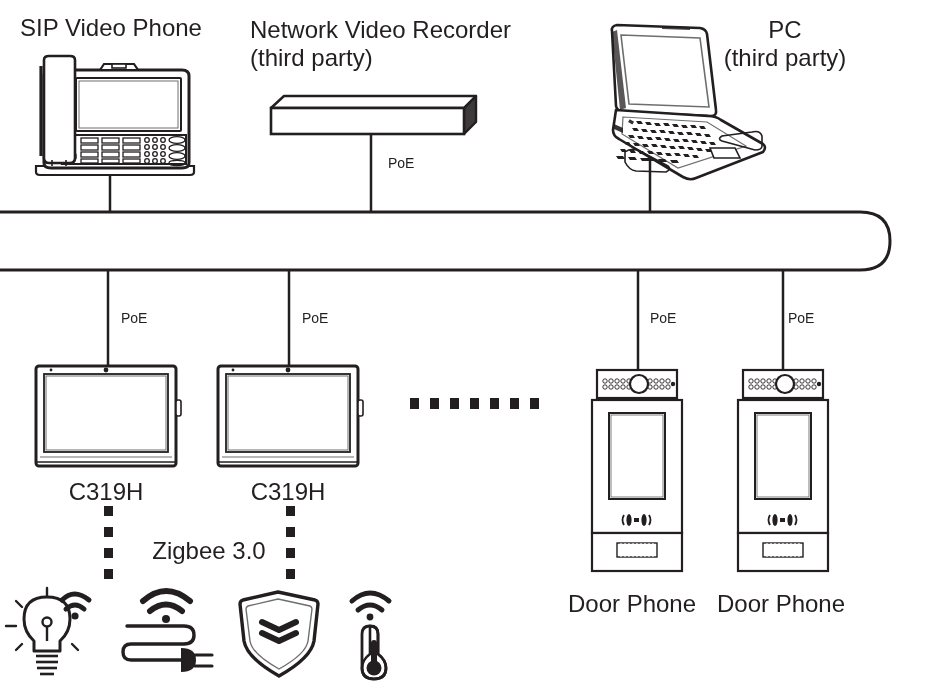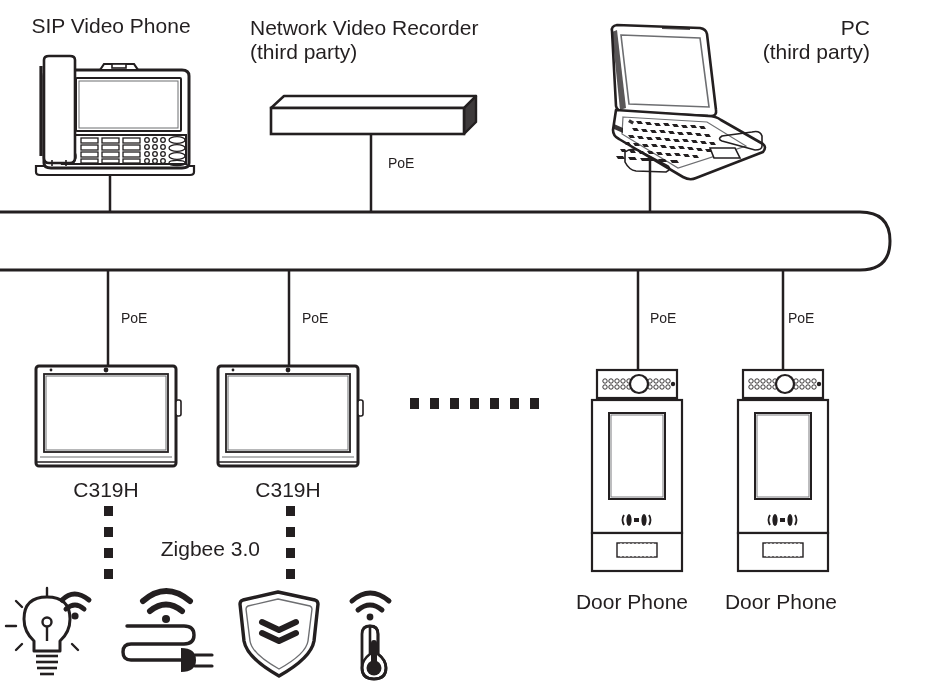--- a/index.html
+++ b/index.html
@@ -20,21 +20,21 @@
     overflow: hidden;
   }
   .lbl {
     position: absolute;
     font-family: "Liberation Sans", sans-serif;
     color: #231f20;
     white-space: nowrap;
     line-height: 1.15;
   }
   .lbl-device {
-    font-size: 21px;
+    font-size: 24px;
     text-align: center;
   }
   .lbl-poe {
     font-size: 14px;
   }
   .lbl-lan {
     font-size: 21px;
   }
   svg.layer {
     position: absolute;
@@ -66,42 +66,42 @@
 
   <div class="lbl lbl-device" style="left:0; top:14px; width:222px;">
     <span>SIP Video Phone</span>
   </div>
 
   <div class="lbl lbl-device" style="left:250px; top:16px; width:268px; text-align:left;">
     <div>Network Video Recorder</div>
     <div>(third party)</div>
   </div>
 
-  <div class="lbl lbl-device" style="left:700px; top:16px; width:170px; text-align:right;">
+  <div class="lbl lbl-device" style="left:700px; top:16px; width:170px; text-align:center;">
     <div>PC</div>
     <div>(third party)</div>
   </div>
 
   <div class="lbl lbl-lan" style="left:0; top:230px; width:892px; text-align:center;">LAN</div>
 
   <div class="lbl lbl-poe" style="left:388px; top:155px;">PoE</div>
 
   <div class="lbl lbl-poe" style="left:121px; top:310px;">PoE</div>
 
   <div class="lbl lbl-poe" style="left:302px; top:310px;">PoE</div>
 
   <div class="lbl lbl-poe" style="left:650px; top:310px;">PoE</div>
 
   <div class="lbl lbl-poe" style="left:788px; top:310px;">PoE</div>
 
   <div class="lbl lbl-device" style="left:46px; top:478px; width:120px; text-align:center;">C319H</div>
 
   <div class="lbl lbl-device" style="left:228px; top:478px; width:120px; text-align:center;">C319H</div>
 
-  <div class="lbl lbl-device" style="left:146px; top:537px; width:114px; text-align:right;">Zigbee 3.0</div>
+  <div class="lbl lbl-device" style="left:152px; top:537px; width:114px; text-align:center;">Zigbee 3.0</div>
 
   <div class="lbl lbl-device" style="left:557px; top:590px; width:150px; text-align:center;">Door Phone</div>
 
   <div class="lbl lbl-device" style="left:706px; top:590px; width:150px; text-align:center;">Door Phone</div>
 
   <svg class="layer" viewBox="0 0 927 686" xmlns="http://www.w3.org/2000/svg">
 
     <g>
       <line class="ink" x1="110" y1="172" x2="110" y2="213" stroke-width="2.5"></line>
       <line class="ink" x1="371" y1="133" x2="371" y2="213" stroke-width="2.5"></line>

